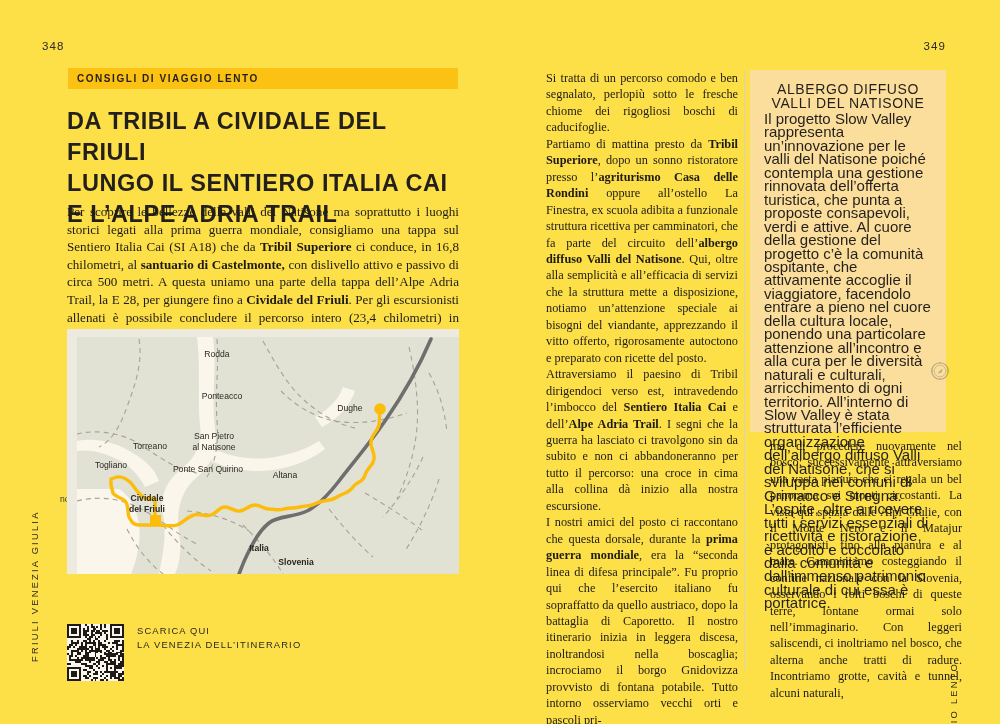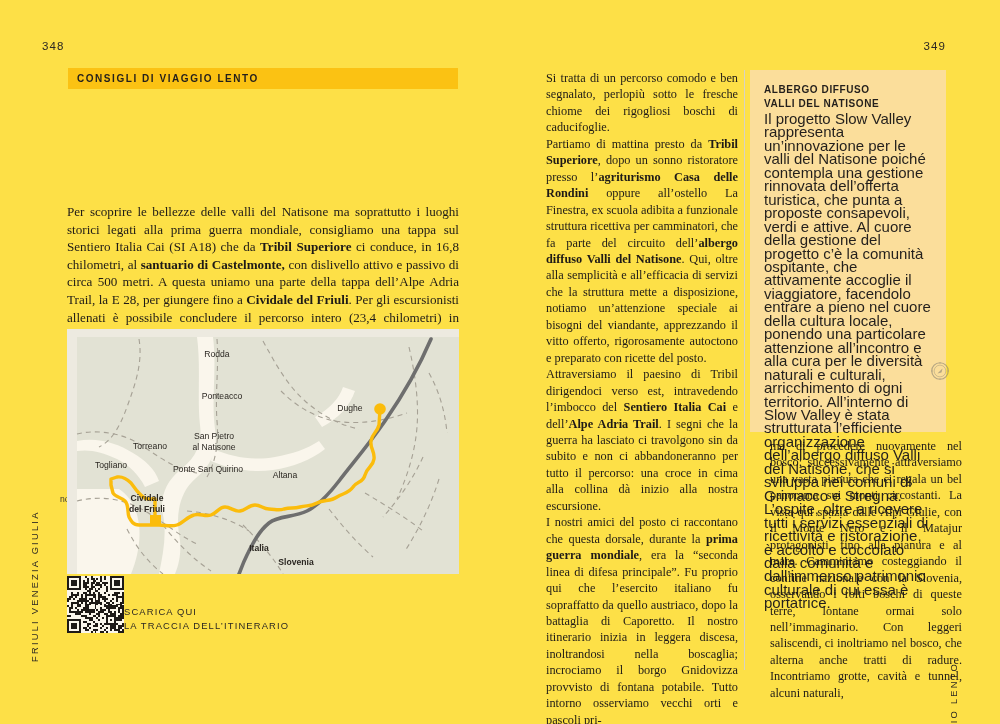--- a/index.html
+++ b/index.html
@@ -80,21 +80,21 @@
     overflow: hidden;
   }
   .map-wrap svg { display: block; }
   .map-outside-label {
     position: absolute; left: 60px; top: 494px;
     font-family: "Liberation Sans", sans-serif;
     font-size: 8.6px; color: #3A3630;
   }
 
   
-  .qr-block { position: absolute; left: 67px; top: 576px; display: flex; align-items: flex-end; }
+  .qr-block { position: absolute; left: 67px; top: 624px; display: flex; align-items: flex-start; gap: 13px; }
   .qr-code { width: 57px; height: 57px; display: block; }
   .qr-caption {
     font-family: "Liberation Sans", sans-serif;
     font-size: 9.4px; letter-spacing: 1.15px; line-height: 14px;
     color: #2B2722;
   }
 
   
   .page-right { position: absolute; left: 500px; top: 0; width: 500px; height: 724px; }
   .divider {
@@ -114,23 +114,23 @@
 
   
   .sidebox {
     position: absolute; left: 250px; top: 70px;
     width: 196px; height: 362px;
     background: #FBDE9B;
     padding: 13px 14px 10px 14px;
   }
   .sidebox h4 {
     font-family: "Liberation Sans", sans-serif;
-    font-weight: bold; font-size: 10px;
+    font-weight: normal; font-size: 14px;
     letter-spacing: 0.6px; line-height: 13.5px;
-    color: #231F1C; margin-bottom: 2px;
+    color: #231F1C; margin-bottom: 2px; text-align: center;
   }
   .sidebox p {
     font-family: "Liberation Sans", sans-serif;
     font-size: 15px; line-height: 13.45px;
     color: #231F1C;
   }
 
   
   .compass { position: absolute; left: 429px; top: 360px; width: 22px; height: 22px; opacity: .62; }
 </style>
@@ -142,20 +142,25 @@
   <div class="page-left">
 
     <div class="folio left">348</div>
 
     <div class="vtext left-v">FRIULI VENEZIA GIULIA</div>
 
     <div class="kicker">
       <span>CONSIGLI DI VIAGGIO LENTO</span>
     </div>
 
+    <h1 class="headline">
+      <span>DA TRIBIL A CIVIDALE DEL FRIULI</span><br>
+      <span>LUNGO IL SENTIERO ITALIA CAI</span><br>
+      <span>E L’ALPE ADRIA TRAIL</span>
+    </h1>
 
     <div class="intro">Per scoprire le bellezze delle valli del Natisone ma soprattutto i luoghi storici legati alla prima guerra mondiale, consigliamo una tappa sul Sentiero Italia Cai (SI A18) che da <b>Tribil Superiore</b> ci conduce, in 16,8 chilometri, al <b>santuario di Castelmonte,</b> con dislivello attivo e passivo di circa 500 metri. A questa uniamo una parte della tappa dell’Alpe Adria Trail, la E 28, per giungere fino a <b>Cividale del Friuli</b>. Per gli escursionisti allenati è possibile concludere il percorso intero (23,4 chilometri) in giornata; altrimenti si suddivide l’itinerario in due giorni, pernottando a Castelmonte.</div>
 
     <div class="map-outside-label">no</div>
 
     <div class="map-wrap">
       <svg width="392" height="245" viewBox="0 0 392 245">
         <rect x="0" y="0" width="392" height="245" fill="#EDEAE0"></rect>
 
         <g>
@@ -655,21 +660,21 @@
             <rect x="17" y="28" width="1" height="1"></rect>
             <rect x="18" y="28" width="1" height="1"></rect>
             <rect x="20" y="28" width="1" height="1"></rect>
             <rect x="26" y="28" width="1" height="1"></rect>
             <rect x="27" y="28" width="1" height="1"></rect>
             <rect x="28" y="28" width="1" height="1"></rect>
           </g>
       </svg>
       <div class="qr-caption">
         <div>SCARICA QUI</div>
-        <div>LA TRACCIA DELL’ITINERARIO</div>
+        <div>LA VENEZIA DELL’ITINERARIO</div>
       </div>
     </div>
   </div>
 
   <div class="page-right">
 
     <div class="folio right">349</div>
     <div class="vtext right-v">CONSIGLI DI VIAGGIO LENTO</div>
 
     <div class="divider"></div>

